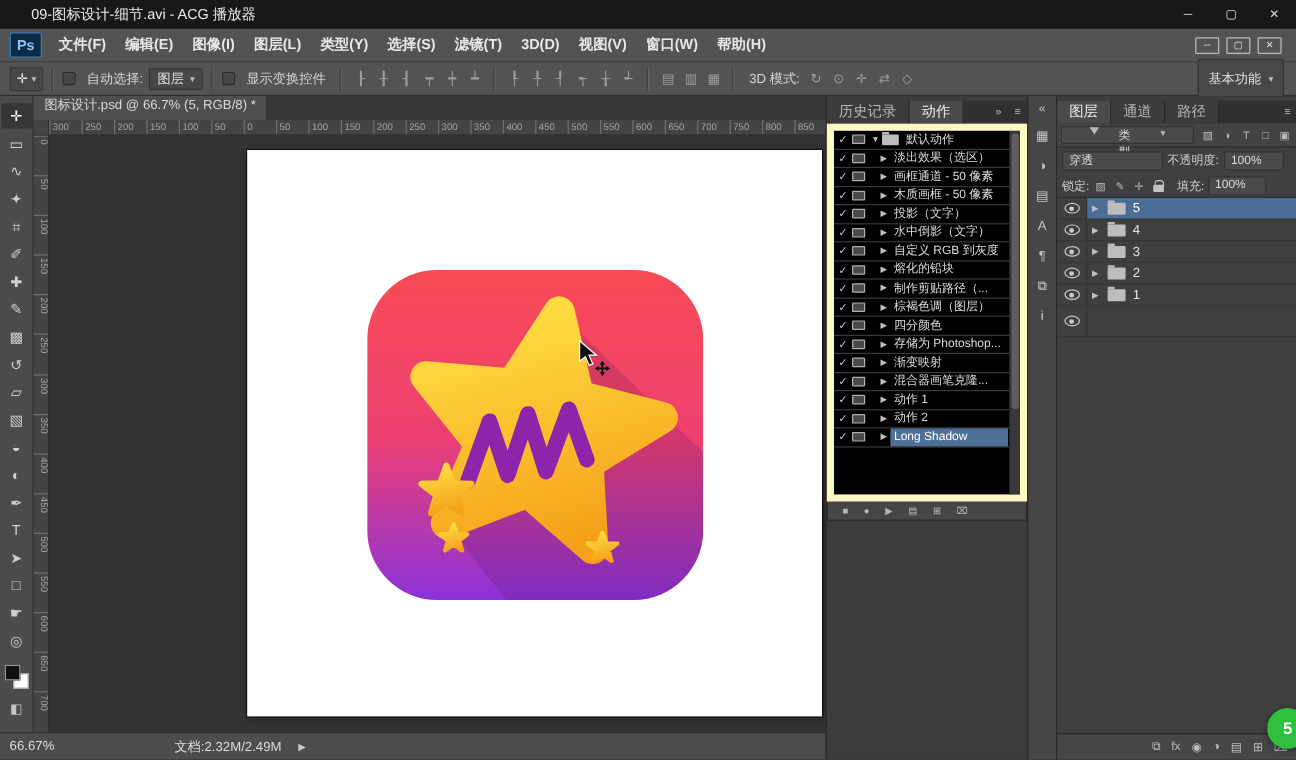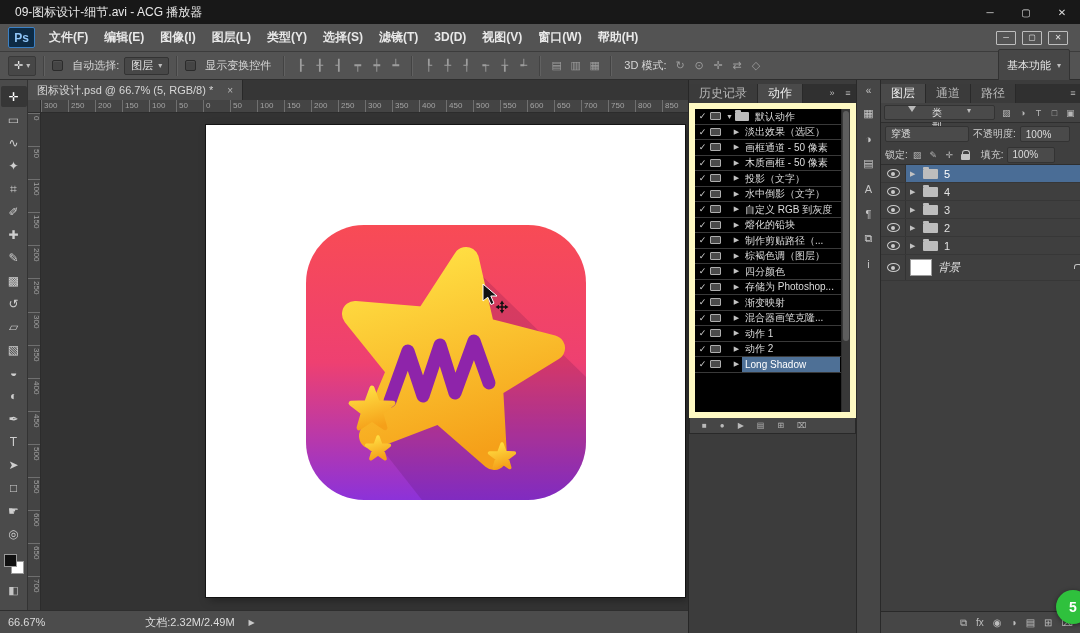--- a/index.html
+++ b/index.html
@@ -6,21 +6,21 @@
   html,body { width:1080px; height:633px; }
   body {
     position: relative; overflow: hidden; background:#383838;
     font-family:"Liberation Sans", sans-serif; color:#ddd;
     -webkit-user-select:none; user-select:none;
   }
   .abs { position:absolute; }
 
   
   .titlebar { top:0; left:0; width:1080px; height:24px; background:#181818; display:flex; align-items:center; }
-  .title-text { margin-left:15px; font-size:12px; color:#e9e9e9; }
+  .title-text { margin-left:26px; font-size:12px; color:#e9e9e9; }
   .win-controls { margin-left:auto; display:flex; height:100%; }
   .win-btn { width:36px; height:100%; display:flex; align-items:center; justify-content:center; font-size:10px; color:#dedede; }
 
   
   .menubar { top:24px; left:0; width:1080px; height:28px; background:#535353; border-bottom:1px solid #3c3c3c; display:flex; align-items:center; padding:0 8px; }
   .ps-logo { width:27px; height:21px; background:#0d2b45; border:1px solid #3b80c4; color:#8fc5f7; font-weight:bold; font-size:12px; display:flex; align-items:center; justify-content:center; border-radius:2px; margin-right:6px; }
   .menu-items { display:flex;font-weight:bold; }
   .menu-item { padding:0 8px; font-size:12px; line-height:27px; color:#e8e8e8; }
   .mb-controls { margin-left:auto; display:flex; gap:6px; margin-right:4px; }
   .mb-btn { width:20px; height:14px; border:1px solid #bdbdbd; border-radius:1px; color:#e2e2e2; font-size:8px; display:flex; align-items:center; justify-content:center; }
@@ -42,21 +42,21 @@
   .tools { display:flex; flex-direction:column; gap:2px; align-items:center; }
   .tool { width:26px; height:21px; display:flex; align-items:center; justify-content:center; color:#cfcfcf; font-size:12px; border-radius:2px; }
   .tool.selected { background:#363636; color:#fff; }
   .swatches { position:relative; width:20px; height:20px; margin-top:10px; }
   .swatch-fg { position:absolute; left:0; top:0; width:13px; height:13px; background:#101010; border:1px solid #9a9a9a; z-index:2; }
   .swatch-bg { position:absolute; right:0; bottom:0; width:13px; height:13px; background:#ffffff; border:1px solid #9a9a9a; }
   .tool-extra { margin-top:10px; display:flex; flex-direction:column; gap:8px; color:#c5c5c5; font-size:11px; align-items:center; }
 
   
   .tabbar { top:80px; left:28px; width:660px; height:20px; background:#363636; display:flex; align-items:flex-end; }
-  .doctab { height:20px; background:#4e4e4e; color:#d8d8d8; font-size:11px; display:flex; align-items:center; padding:0 9px; gap:14px; border-right:1px solid #292929; }
+  .doctab { height:20px; background:#4e4e4e; color:#d8d8d8; font-size:11px; display:flex; align-items:center; padding:0 9px; gap:24px; border-right:1px solid #292929;flex-direction:column; }
   .tab-close { color:#b5b5b5; font-size:10px; }
 
   .ruler-h { top:100px; left:28px; width:660px; height:13px; background:#444; border-bottom:1px solid #2c2c2c; display:flex; overflow:hidden; }
   .ruler-corner { flex:0 0 13px; height:13px; background:#444; border-right:1px solid #2c2c2c; }
   .rh-labels { display:flex; }
   .rl { flex:0 0 27px; font-size:8px; color:#a3a3a3; border-left:1px solid #6f6f6f; padding-left:2px; line-height:12px; }
   .ruler-v { top:113px; left:28px; width:13px; height:497px; background:#444; border-right:1px solid #2c2c2c; overflow:hidden; }
   .rv { height:33.1px; width:13px; writing-mode:vertical-rl; font-size:8px; color:#a3a3a3; border-top:1px solid #6f6f6f; padding-top:2px; }
 
   
@@ -749,26 +749,20 @@
 
             <span class="lname">1</span>
 
           </span>
         </div>
 
         <div class="lrow bg locked">
           <span class="eyebox">
             <span class="eye"></span>
           </span>
-          <span class="lmain">
-
-            <span class="lthumb"></span>
-            <span class="lname">背景</span>
-            <span class="llock"><span class="css-lock"></span></span>
-          </span>
         </div>
       </div>
   </div>
   <div class="layers-footer">
 
   <span class="lf-icon">⧉</span>
       <span class="lf-icon">fx</span>
       <span class="lf-icon">◉</span>
       <span class="lf-icon">◑</span>
       <span class="lf-icon">▤</span>

